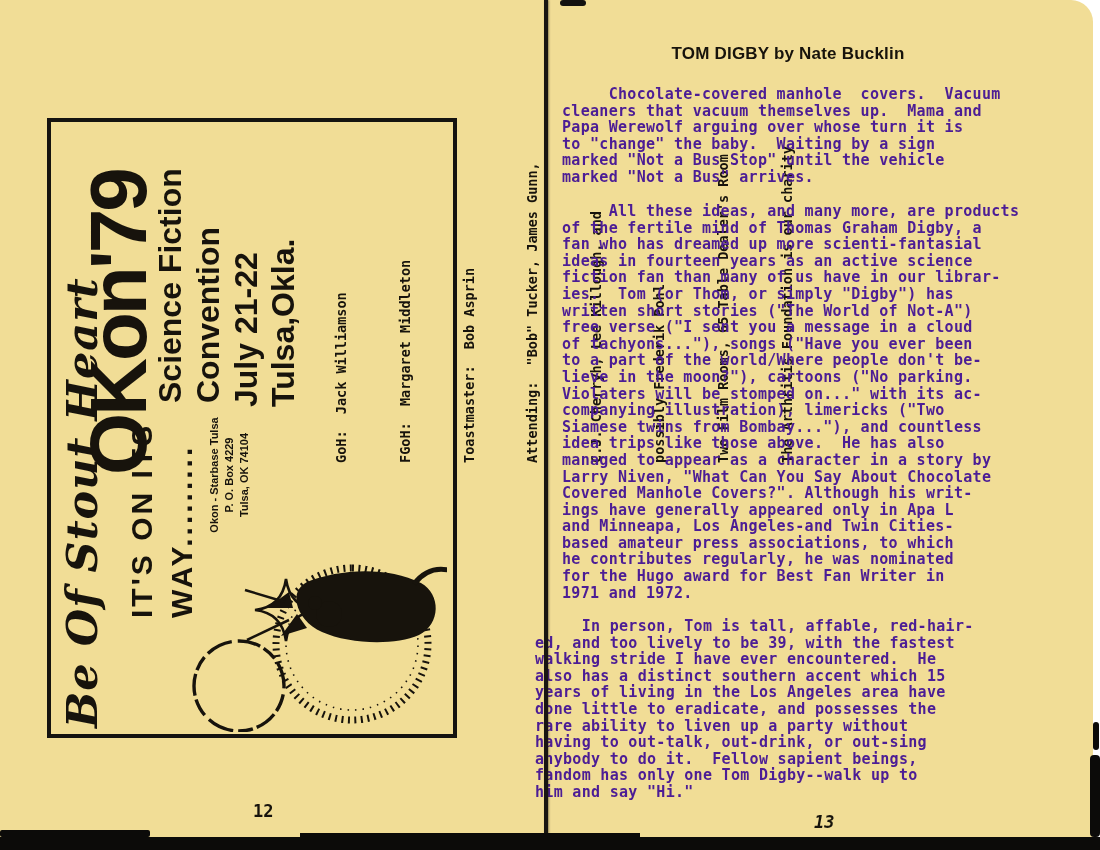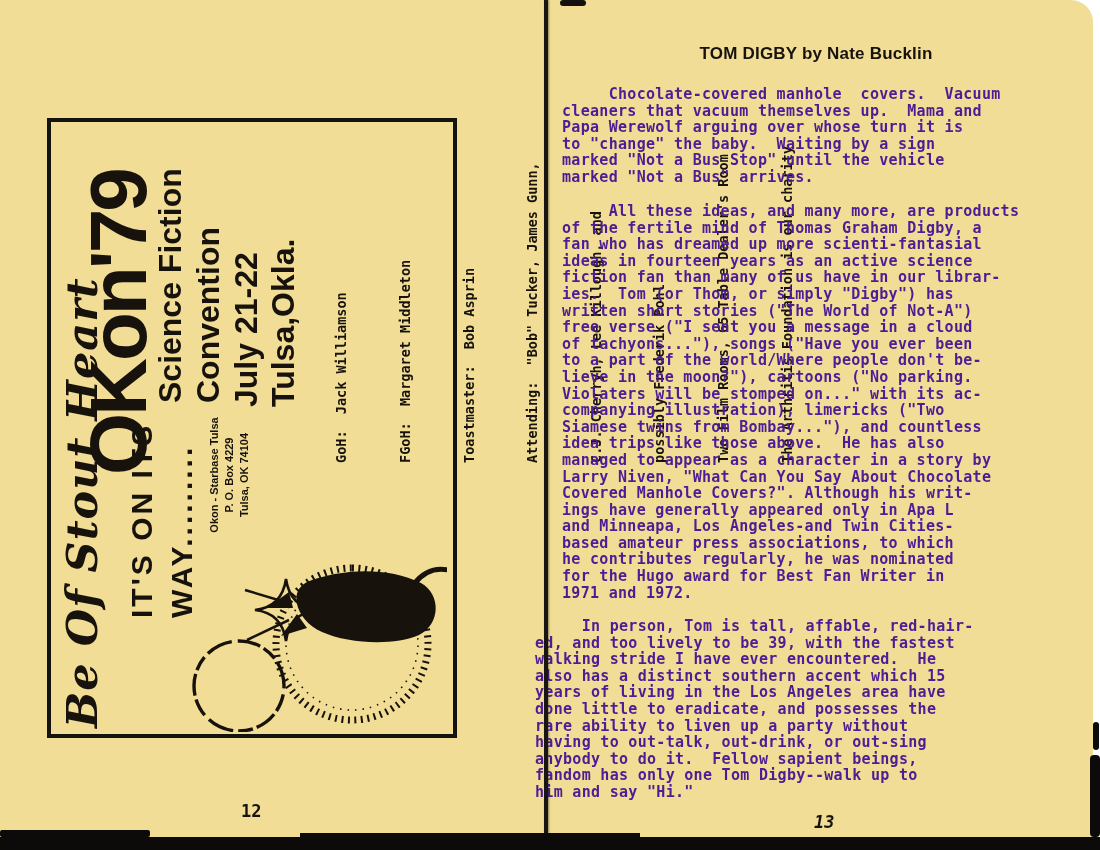--- a/index.html
+++ b/index.html
@@ -38,33 +38,33 @@
   .ad-sub2{left:331px;top:139px;font-size:32px;font-weight:bold;white-space:nowrap;}
   .ad-sub3{left:327px;top:177px;font-size:32px;font-weight:bold;white-space:nowrap;}
   .ad-sub4{left:327px;top:214px;font-size:32px;font-weight:bold;white-space:nowrap;}
   .ad-addr{left:194px;top:156px;width:130px;text-align:center;font-size:11px;font-weight:bold;line-height:15px;}
   .ad-goh{left:271px;top:238px;font-family:"DejaVu Sans Mono",monospace;font-weight:bold;font-size:13.5px;line-height:21.2px;white-space:pre;}
   .ad-goh div{position:static;}
   .ad-star{left:92px;top:203px;}
   .ad-cartoon{left:2px;top:138px;}
 
   
-  .article-title{position:absolute;left:548px;top:44px;width:552px;text-align:center;padding-right:16px;box-sizing:border-box;
+  .article-title{position:absolute;left:520px;top:44px;width:552px;text-align:center;padding-right:16px;box-sizing:border-box;
     font-size:17px;font-weight:bold;color:#17130c;letter-spacing:.2px;}
   .typed{
     position:absolute;
     font-family:"DejaVu Sans Mono",monospace;font-weight:bold;
     font-size:15px;line-height:16.6px;letter-spacing:.3px;
     color:#4c1d95;white-space:pre;
   }
   .para1{left:562px;top:86px;}
   .para2{left:562px;top:203px;}
   .para3{left:535px;top:618px;}
   .pagenum{position:absolute;font-size:17px;font-weight:bold;color:#17130c;font-family:"DejaVu Sans Mono",monospace;}
-  .pagenum-left{left:241px;top:801px;}
+  .pagenum-left{left:253px;top:801px;}
   .pagenum-right{left:814px;top:812px;font-style:italic;}
 </style>
 </head>
 <body>
 
 <div class="paper"></div>
 
 <div class="ad-rot">
   <div class="ad-motto">Be Of Stout Heart</div>
   <div class="ad-teaser1">IT'S ON ITS</div>

